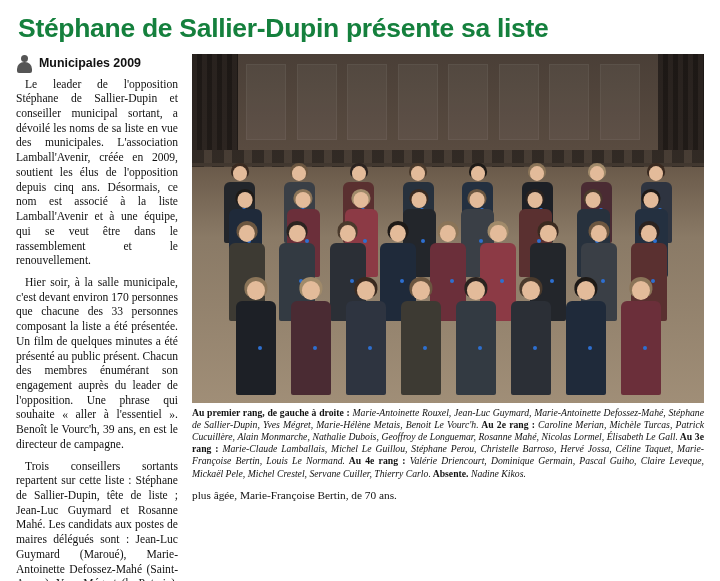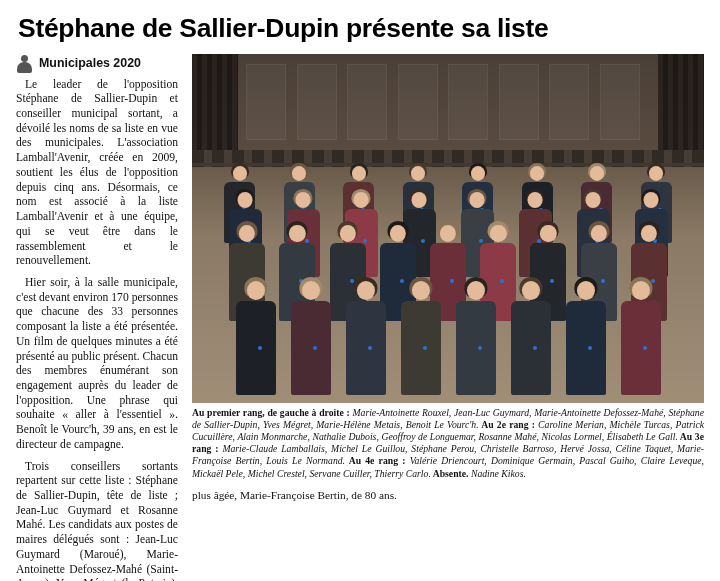--- a/index.html
+++ b/index.html
@@ -21,21 +21,21 @@
     padding: 0;
     box-sizing: border-box;
   }
   .headline {
     font-family: "Liberation Sans", sans-serif;
     font-weight: bold;
     font-size: 26.5px;
     line-height: 1.08;
     letter-spacing: -0.3px;
     margin: 14px 18px 0 18px;
-    color: #000000;
+    color: #15803d;
   }
   .standfirst {
     font-family: "Liberation Sans", sans-serif;
     font-size: 13.2px;
     line-height: 1.32;
     margin: 9px 18px 0 18px;
     color: #1a1a1a;
   }
   .content {
     display: flex;
@@ -226,21 +226,21 @@
 
 
   <div class="content">
 
     <div class="col-left">
       <div class="rubric">
         <span class="rubric-icon">
           <span class="head"></span>
             <span class="body"></span>
         </span>
-        <span class="rubric-label">Municipales 2020</span>
+        <span class="rubric-label">Municipales 2009</span>
       </div>
       <div class="body-text">
         <p>Le leader de l'opposition Stéphane de Sallier-Dupin et conseiller municipal sortant, a dévoilé les noms de sa liste en vue des municipales. L'association Lamball'Avenir, créée en 2009, soutient les élus de l'opposition depuis cinq ans. Désormais, ce nom est associé à la liste Lamball'Avenir et à une équipe, qui se veut être dans le rassemblement et le renouvellement.</p>
         <p>Hier soir, à la salle municipale, c'est devant environ 170 personnes que chacune des 33 personnes composant la liste a été présentée. Un film de quelques minutes a été présenté au public présent. Chacun des membres énumérant son engagement auprès du leader de l'opposition. Une phrase qui souhaite « aller à l'essentiel ». Benoît le Vourc'h, 39 ans, en est le directeur de campagne.</p>
         <p>Trois conseillers sortants repartent sur cette liste : Stéphane de Sallier-Dupin, tête de liste ; Jean-Luc Guymard et Rosanne Mahé. Les candidats aux postes de maires délégués sont : Jean-Luc Guymard (Maroué), Marie-Antoinette Defossez-Mahé (Saint-Aaron), Yves Mégret (la Poterie), Marie-Hélène Metais (Trégomar).</p>
 
       </div>
     </div>
 
     <div class="col-right">
@@ -467,19 +467,19 @@
                 <div class="badge-dot" style="bottom: 44.84px;"></div>
               </div>
             </div>
         </div>
       </div>
 
       <div class="caption" id="caption"><b>Au premier rang, de gauche à droite :</b><span> Marie-Antoinette Rouxel, Jean-Luc Guymard, Marie-Antoinette Defossez-Mahé, Stéphane de Sallier-Dupin, Yves Mégret, Marie-Hélène Metais, Benoit Le Vourc'h.</span><b> Au 2e rang :</b><span> Caroline Merian, Michèle Turcas, Patrick Cucuillère, Alain Monmarche, Nathalie Dubois, Geoffroy de Longuemar, Rosanne Mahé, Nicolas Lormel, Élisabeth Le Gall.</span><b> Au 3e rang :</b><span> Marie-Claude Lamballais, Michel Le Guillou, Stéphane Perou, Christelle Barroso, Hervé Jossa, Céline Taquet, Marie-Françoise Bertin, Louis Le Normand.</span><b> Au 4e rang :</b><span> Valérie Driencourt, Dominique Germain, Pascal Guiho, Claire Leveque, Mickaël Pele, Michel Crestel, Servane Cuiller, Thierry Carlo.</span><b> Absente.</b><span> Nadine Kikos.</span></div>
 
       <div class="bottom-cols">
         <div class="bcol">
-          <p>plus âgée, Marie-Françoise Bertin, de 80 ans.</p>
+          <p>plus âgée, Marie-Françoise Bertin, de 70 ans.</p>
         </div>
       </div>
     </div>
 
   </div>
 </div>
 
 </body></html>

